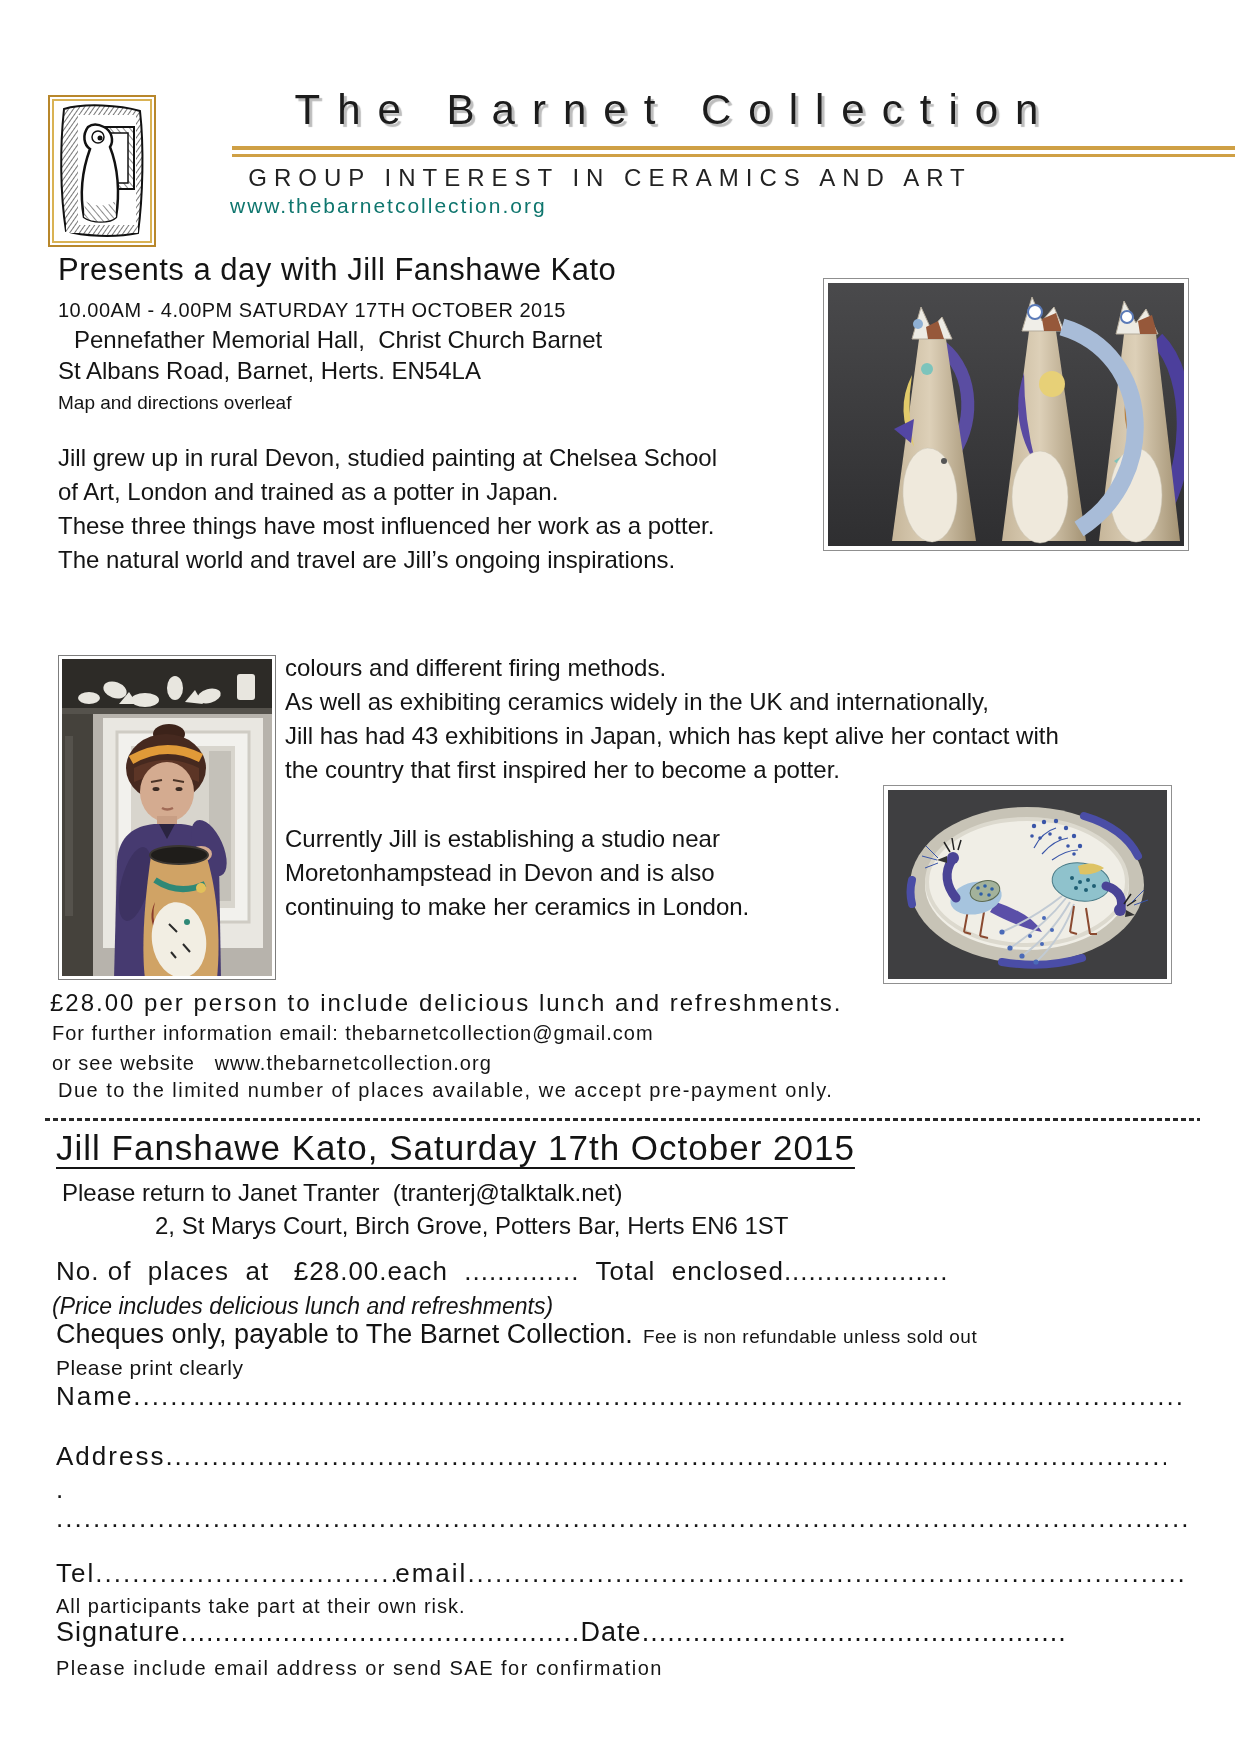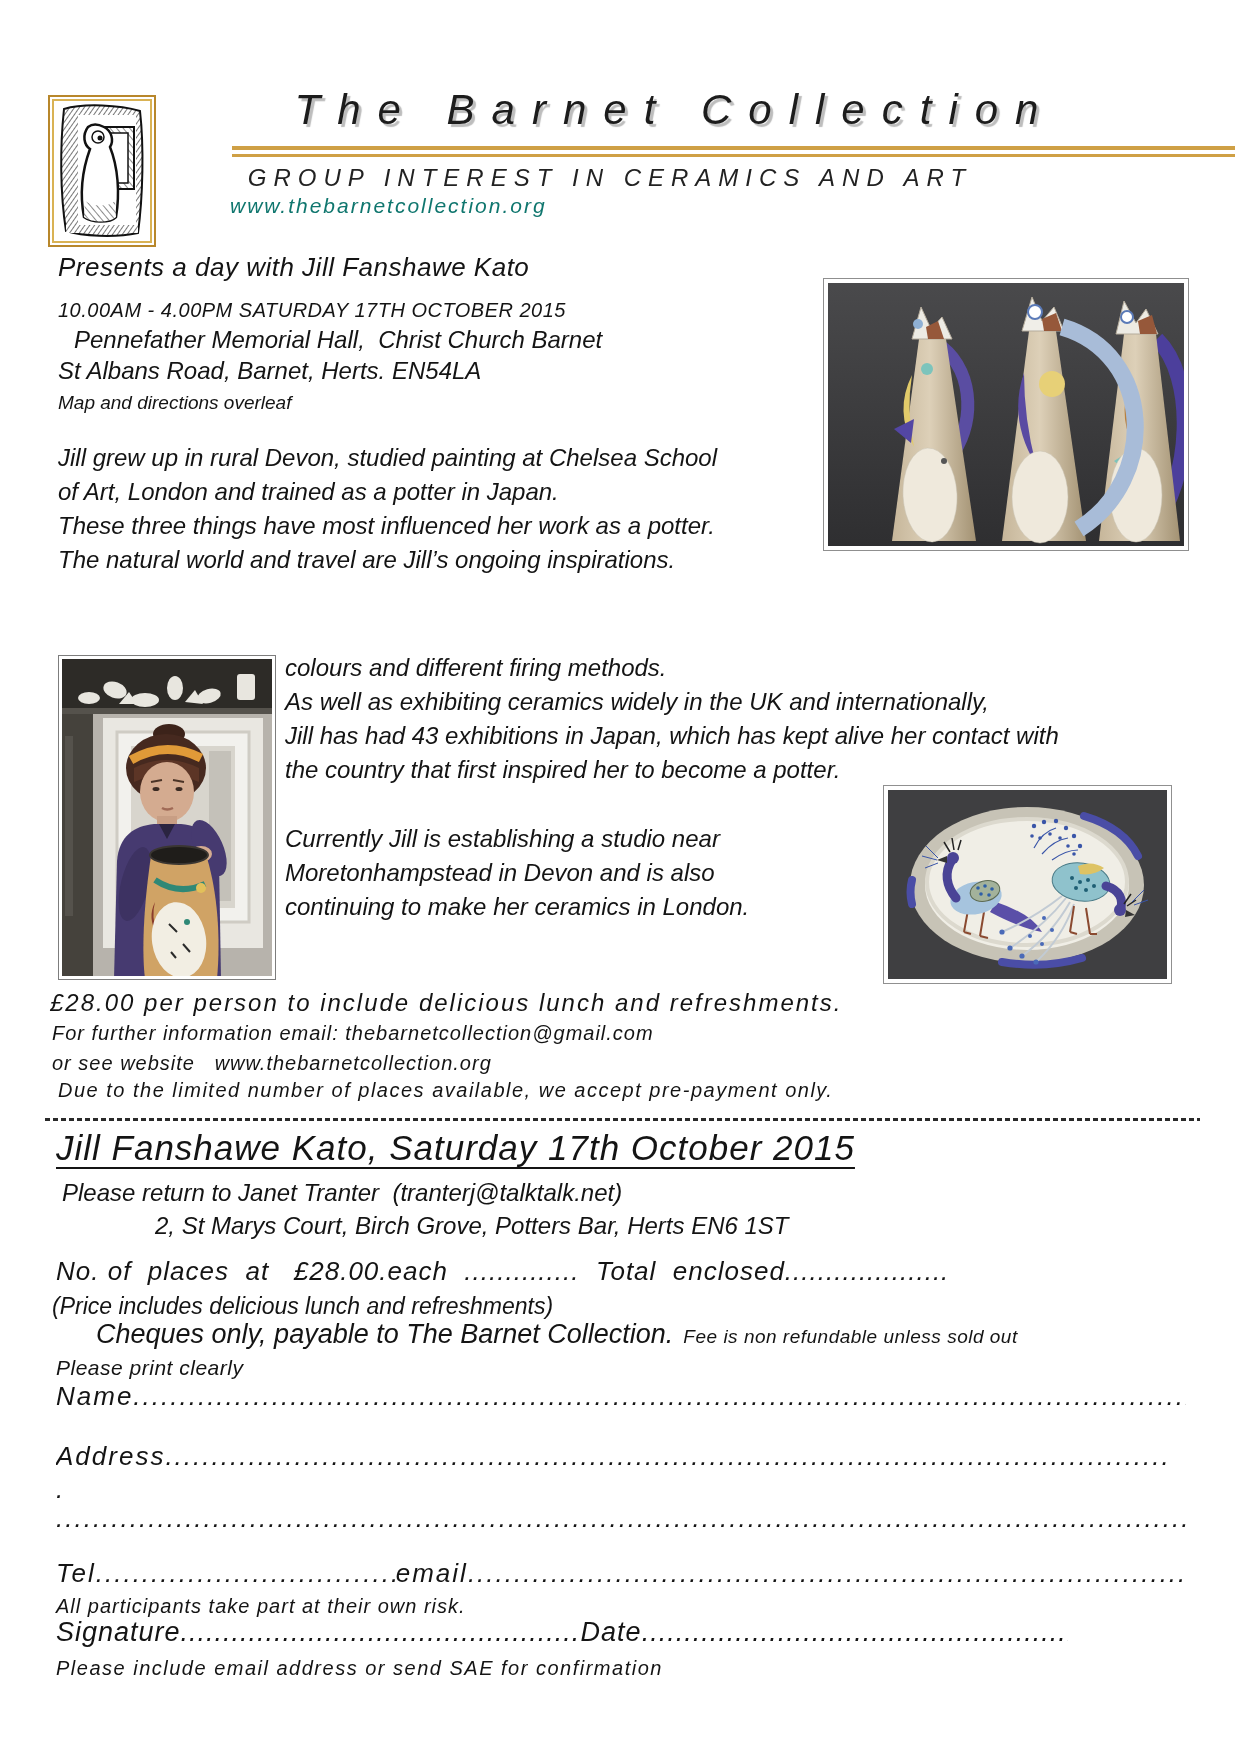--- a/index.html
+++ b/index.html
@@ -1,21 +1,21 @@
 <!DOCTYPE html>
 <html><head>
 <meta charset="utf-8">
 <style>
   html,body{margin:0;padding:0;background:#ffffff;}
   .page{
     position:relative;width:1241px;height:1754px;background:#fff;
     font-family:"Liberation Sans","DejaVu Sans",sans-serif;color:#141414;
     overflow:hidden;
   }
-  .abs{position:absolute;font-style:italic;}
+  .abs{position:absolute;}
   .prewrap{white-space:pre-wrap;}
 
   
   .logo-frame{
     left:48px;top:95px;width:96px;height:140px;background:#fff;
     border:2px solid #b8872b;padding:4px;
     box-shadow:inset 0 0 0 2px #fff, inset 0 0 0 4px #d9b254;
   }
   .title{
     left:185px;top:86px;width:980px;text-align:center;
@@ -29,21 +29,21 @@
   .subtitle{
     left:230px;top:164px;width:760px;text-align:center;
     font-size:24px;letter-spacing:7px;white-space:nowrap;color:#222;
   }
   .url{
     left:230px;top:194px;width:640px;text-align:left;
     font-size:21px;letter-spacing:2px;white-space:nowrap;color:#0f766e;
   }
 
   
-  .event-heading{left:58px;top:252px;font-size:26px;letter-spacing:.5px;}
+  .event-heading{left:58px;top:252px;font-size:31px;letter-spacing:.5px;}
   .event-datetime{left:58px;top:299px;font-size:20px;letter-spacing:.5px;}
   .event-venue1{left:74px;top:326px;font-size:24px;}
   .event-venue2{left:58px;top:357px;font-size:24px;}
   .event-mapnote{left:58px;top:392px;font-size:19px;}
 
   
   .bio{font-size:24px;line-height:34px;}
   .bio1{left:58px;top:441px;}
   .bio2{left:58px;top:577px;}
   .bio3{left:285px;top:651px;}
@@ -69,21 +69,21 @@
   
   .form-heading{
     left:56px;top:1128px;font-size:35px;letter-spacing:1px;
     text-decoration:underline;text-underline-offset:7px;text-decoration-thickness:2px;
   }
   .form-return{left:62px;top:1179px;font-size:24px;text-align:center;}
   .form-return-address{left:155px;top:1212px;font-size:24px;}
   .form-places{left:56px;top:1256px;font-size:26px;letter-spacing:1px;width:1160px;white-space:pre;overflow:hidden;}
   .form-price-note{left:52px;top:1293px;font-size:23px;font-style:italic;}
   .form-cheques{left:56px;top:1319px;display:flex;align-items:baseline;white-space:pre;}
-  .cheques-main{font-size:27px;margin-left:40px;}
+  .cheques-main{font-size:27px;}
   .fee-note{font-size:19px;margin-left:10px;letter-spacing:.5px;}
   .form-print{left:56px;top:1356px;font-size:21px;letter-spacing:.5px;}
 
   .dotrow{display:flex;white-space:nowrap;overflow:hidden;font-size:26px;letter-spacing:2px;}
   .dots{flex:1 1 auto;overflow:hidden;}
   .dots-fixed-tel{flex:0 0 300px;overflow:hidden;}
   .dots-fixed-sig{flex:0 0 400px;overflow:hidden;}
   .row-name{left:56px;top:1381px;width:1130px;}
   .row-address{left:56px;top:1441px;width:1110px;}
   .row-dot{left:56px;top:1474px;font-size:26px;}

